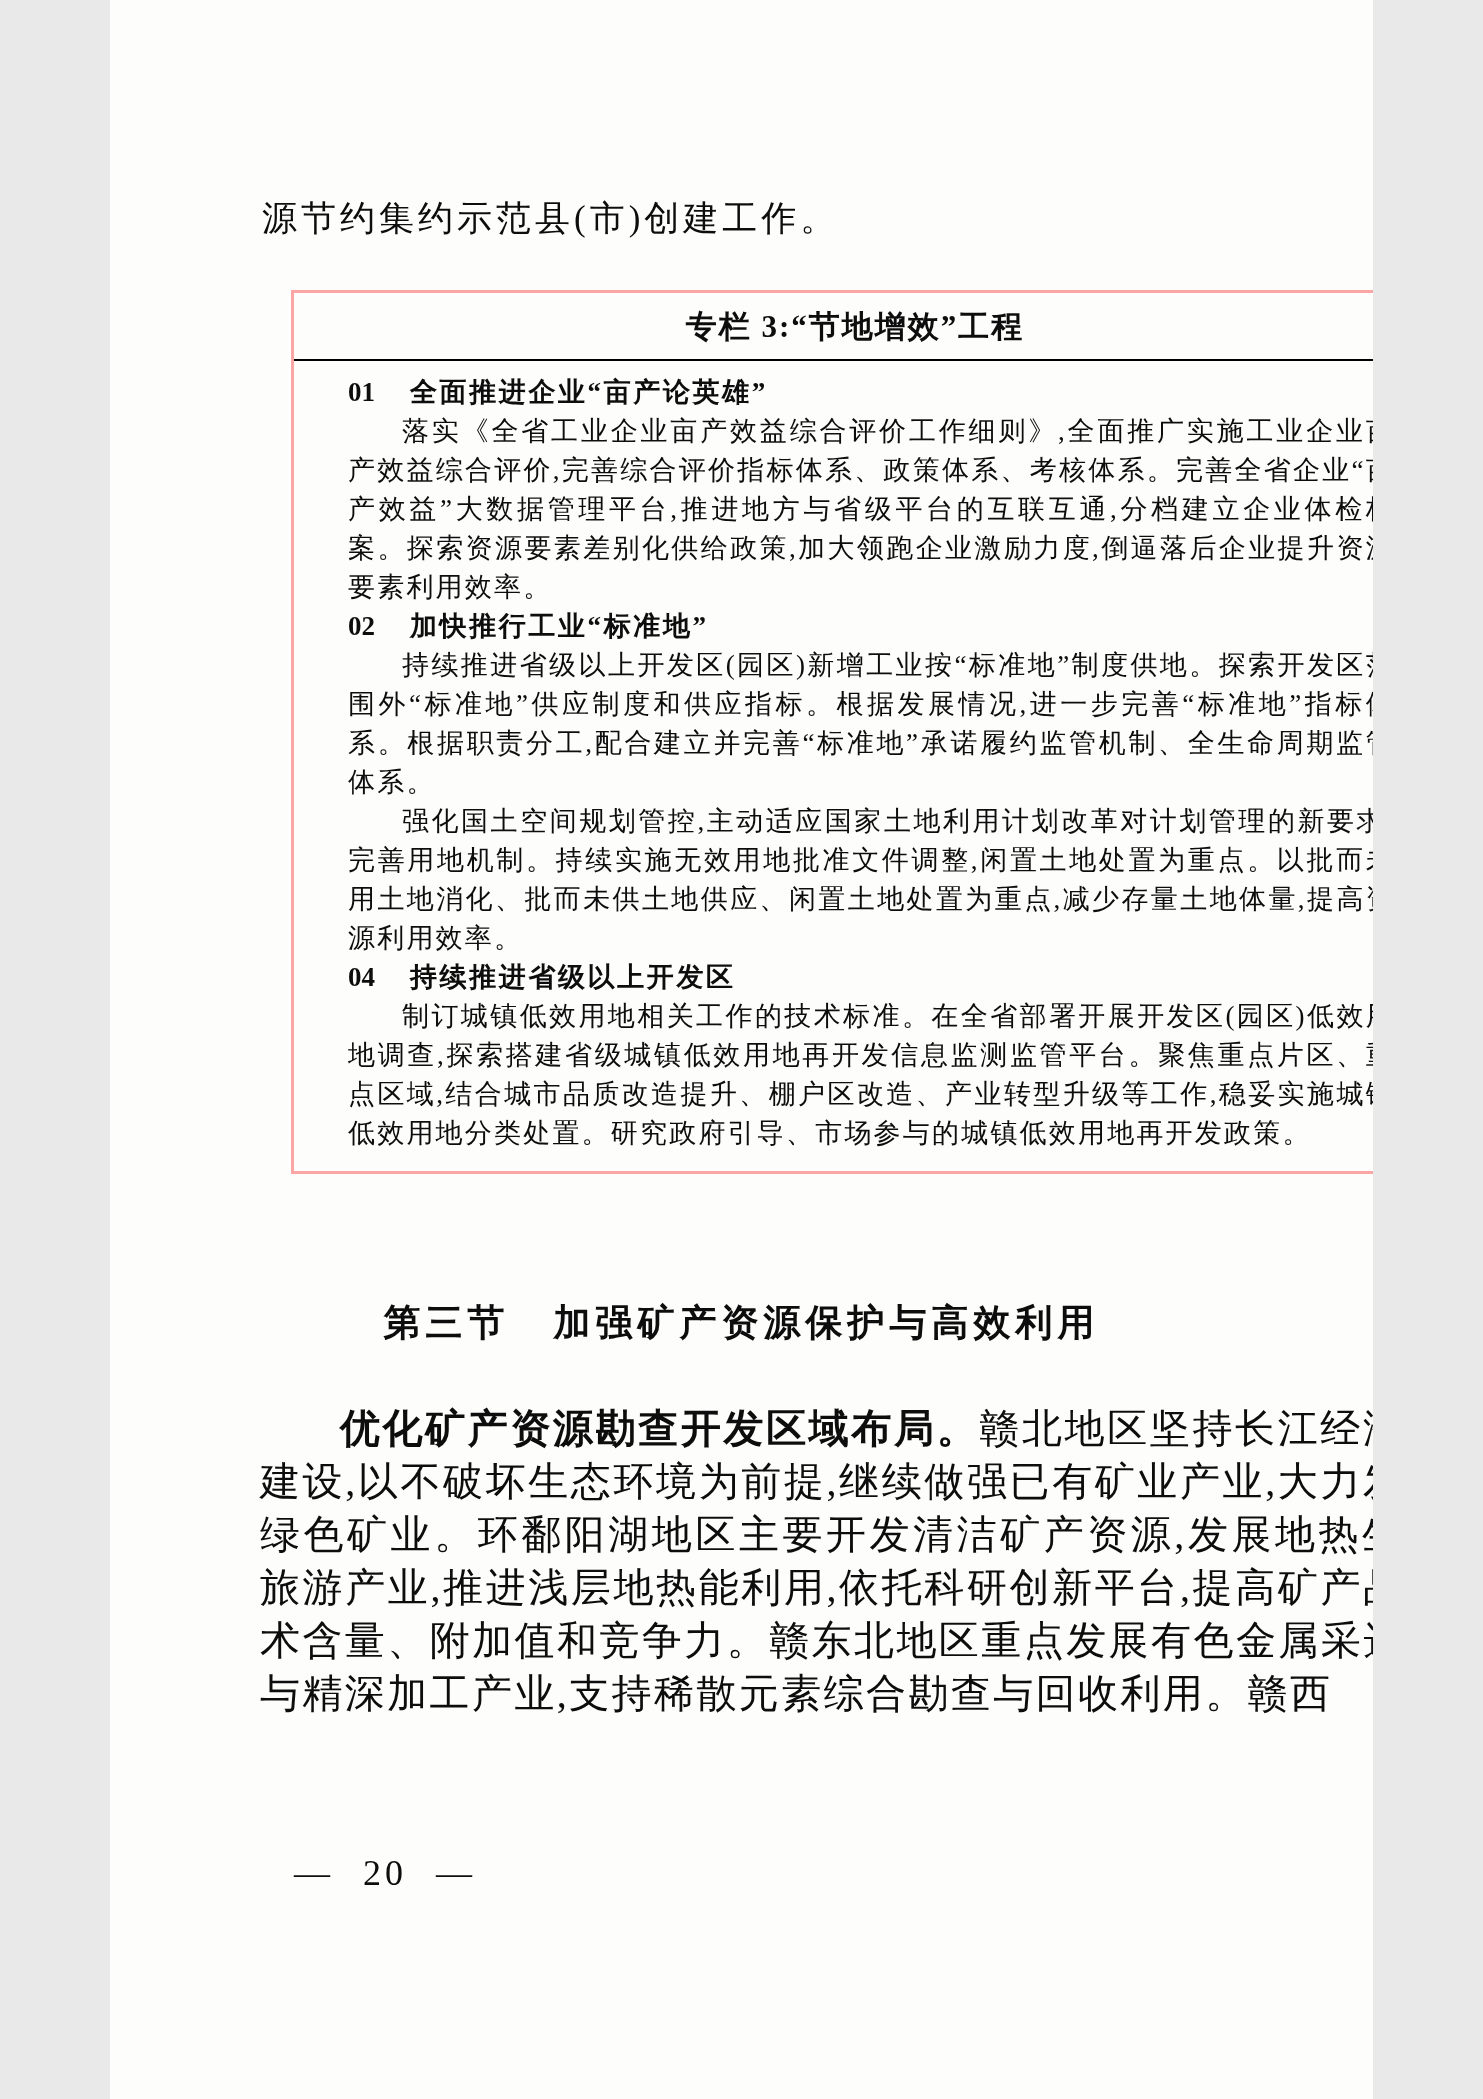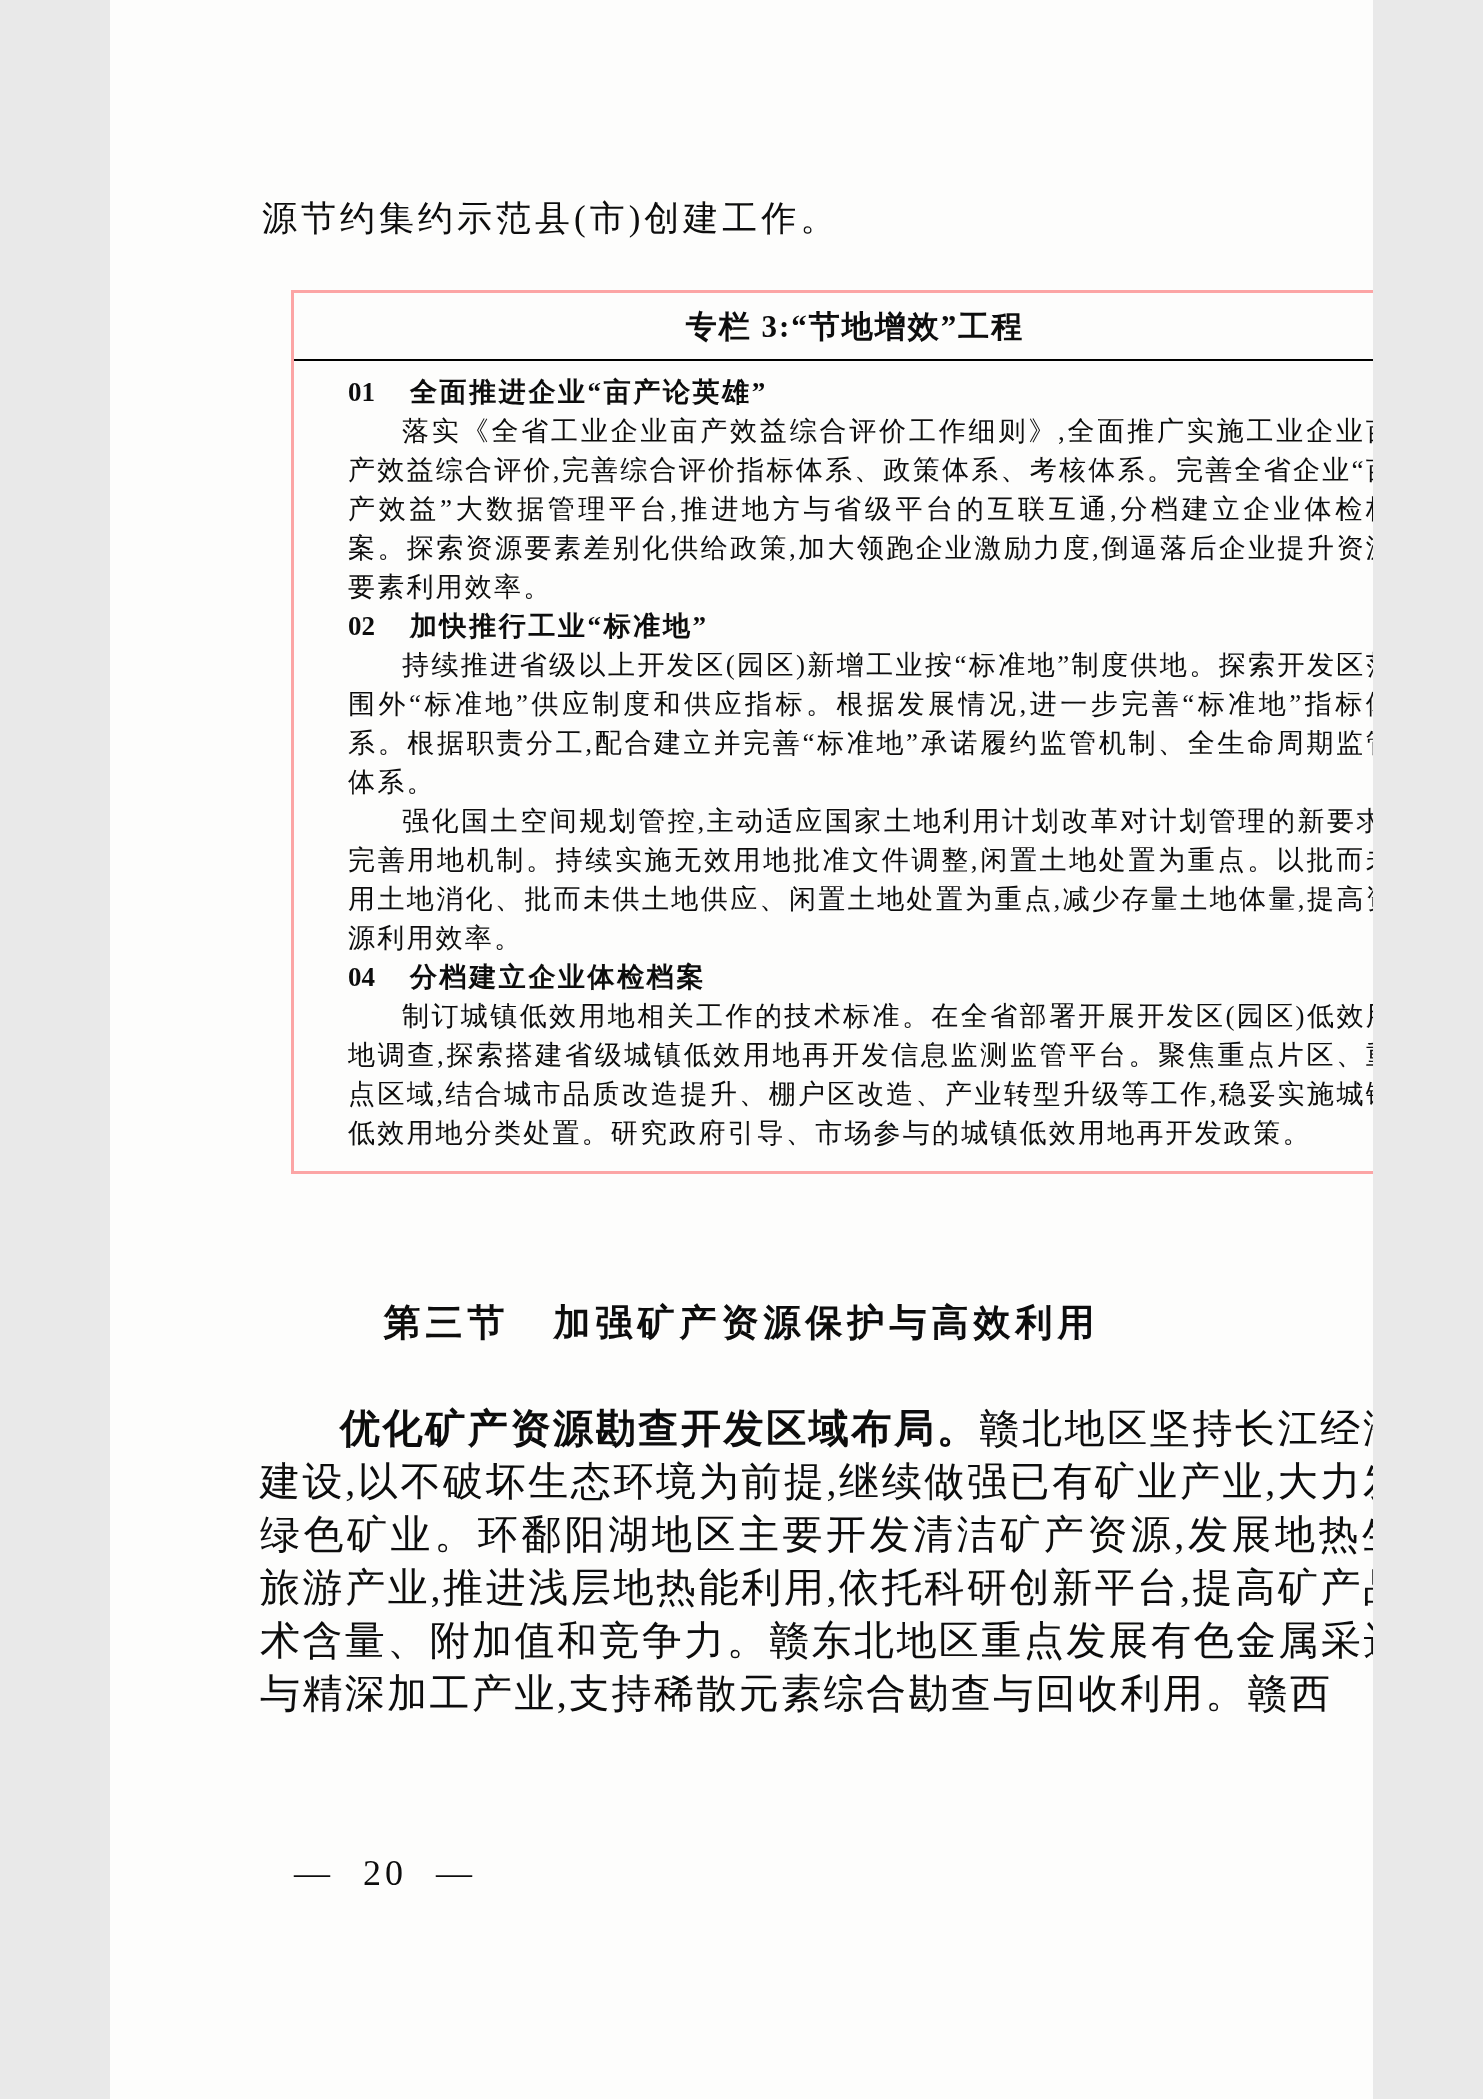--- a/index.html
+++ b/index.html
@@ -106,21 +106,21 @@
       <div class="box-item">
         <div class="item-heading-row"><span class="item-num">02</span><span>加快推行工业“标准地”</span></div>
         <p class="item-body">持续推进省级以上开发区(园区)新增工业按“标准地”制度供地。探索开发区范围外“标准地”供应制度和供应指标。根据发展情况,进一步完善“标准地”指标体系。根据职责分工,配合建立并完善“标准地”承诺履约监管机制、全生命周期监管体系。</p>
       </div>
 
       <div class="box-item">
         <p class="item-body">强化国土空间规划管控,主动适应国家土地利用计划改革对计划管理的新要求,完善用地机制。持续实施无效用地批准文件调整,闲置土地处置为重点。以批而未用土地消化、批而未供土地供应、闲置土地处置为重点,减少存量土地体量,提高资源利用效率。</p>
       </div>
 
       <div class="box-item">
-        <div class="item-heading-row"><span class="item-num">04</span><span>分档建立企业体检档案</span></div>
+        <div class="item-heading-row"><span class="item-num">04</span><span>持续推进省级以上开发区</span></div>
         <p class="item-body">制订城镇低效用地相关工作的技术标准。在全省部署开展开发区(园区)低效用地调查,探索搭建省级城镇低效用地再开发信息监测监管平台。聚焦重点片区、重点区域,结合城市品质改造提升、棚户区改造、产业转型升级等工作,稳妥实施城镇低效用地分类处置。研究政府引导、市场参与的城镇低效用地再开发政策。</p>
       </div>
 
     </div>
   </div>
 
   <div class="section-heading"><span>第三节</span><span class="gap"></span><span>加强矿产资源保护与高效利用</span></div>
 
   <p class="main-para"><span class="para-lead">优化矿产资源勘查开发区域布局。</span><span>赣北地区坚持长江经济带建设,以不破坏生态环境为前提,继续做强已有矿业产业,大力发展绿色矿业。环鄱阳湖地区主要开发清洁矿产资源,发展地热生态旅游产业,推进浅层地热能利用,依托科研创新平台,提高矿产品技术含量、附加值和竞争力。赣东北地区重点发展有色金属采选冶与精深加工产业,支持稀散元素综合勘查与回收利用。赣西</span></p>
 

